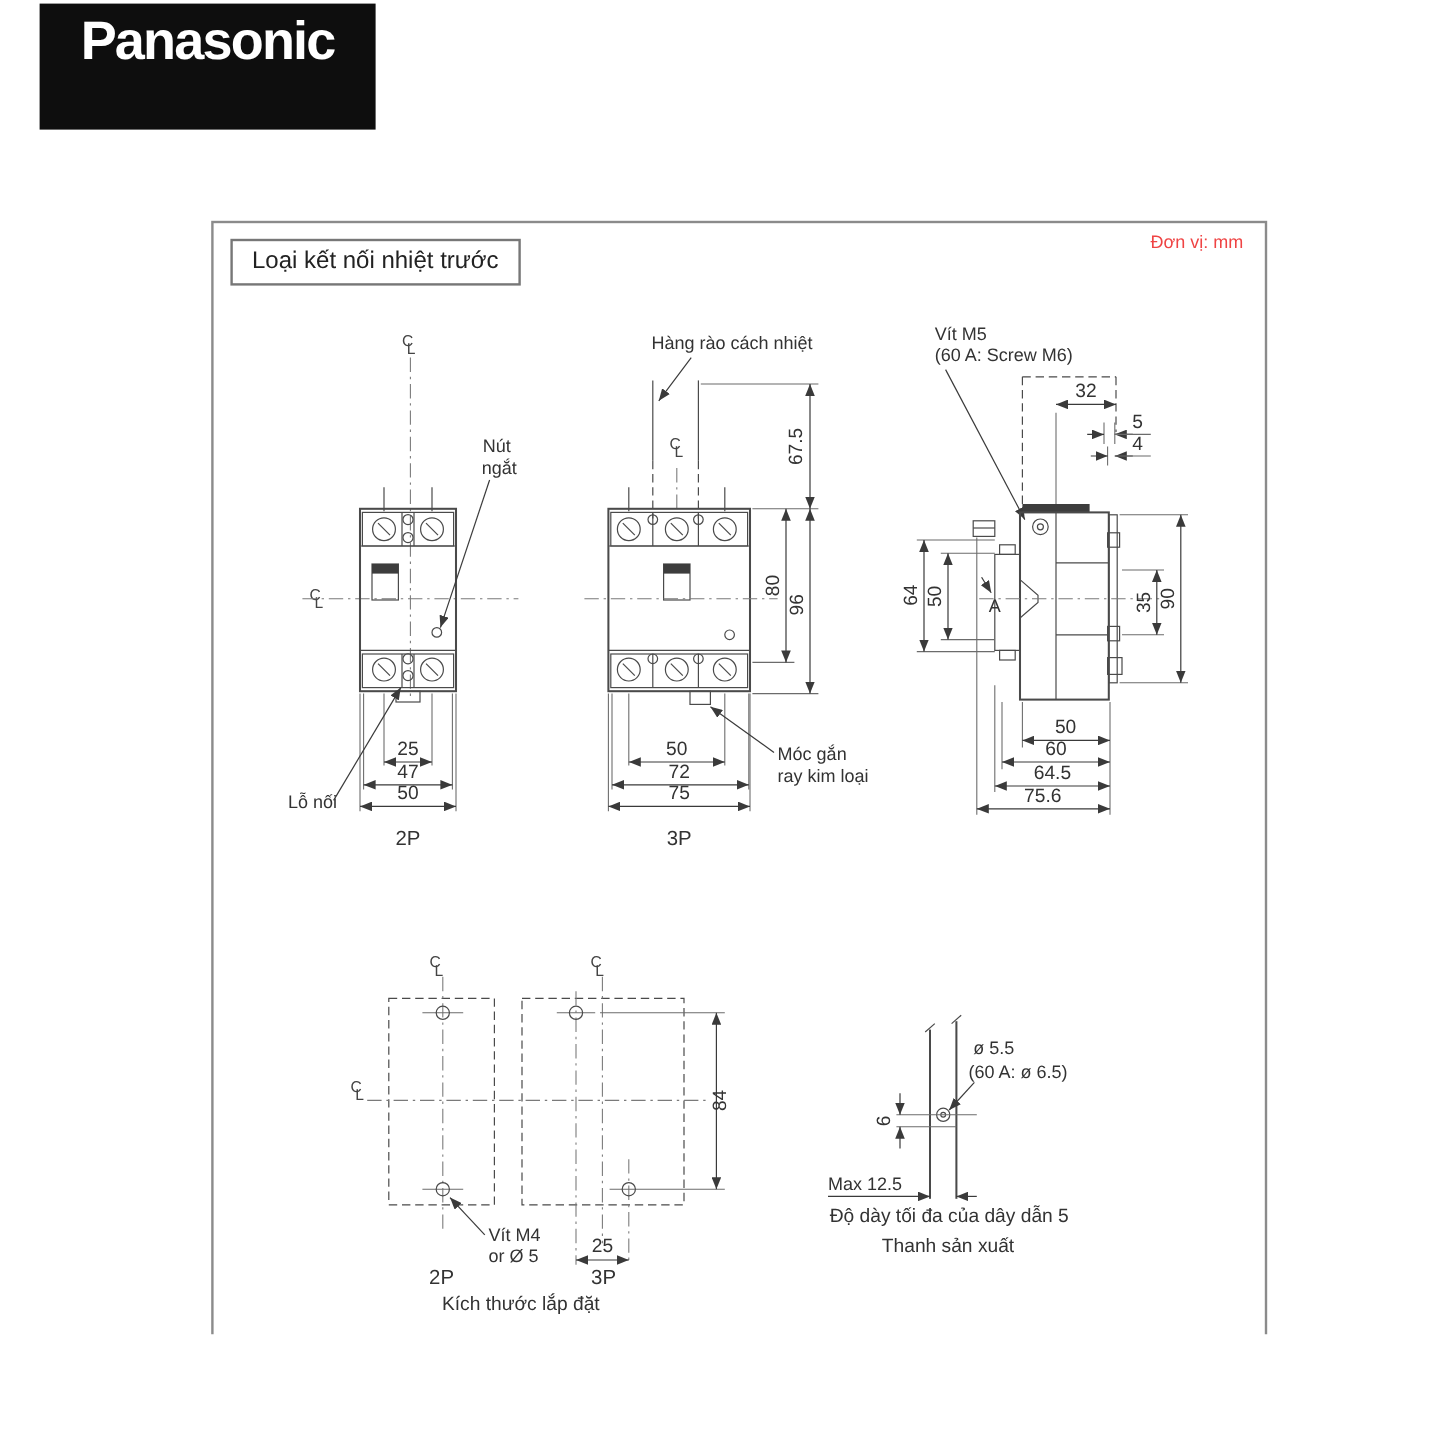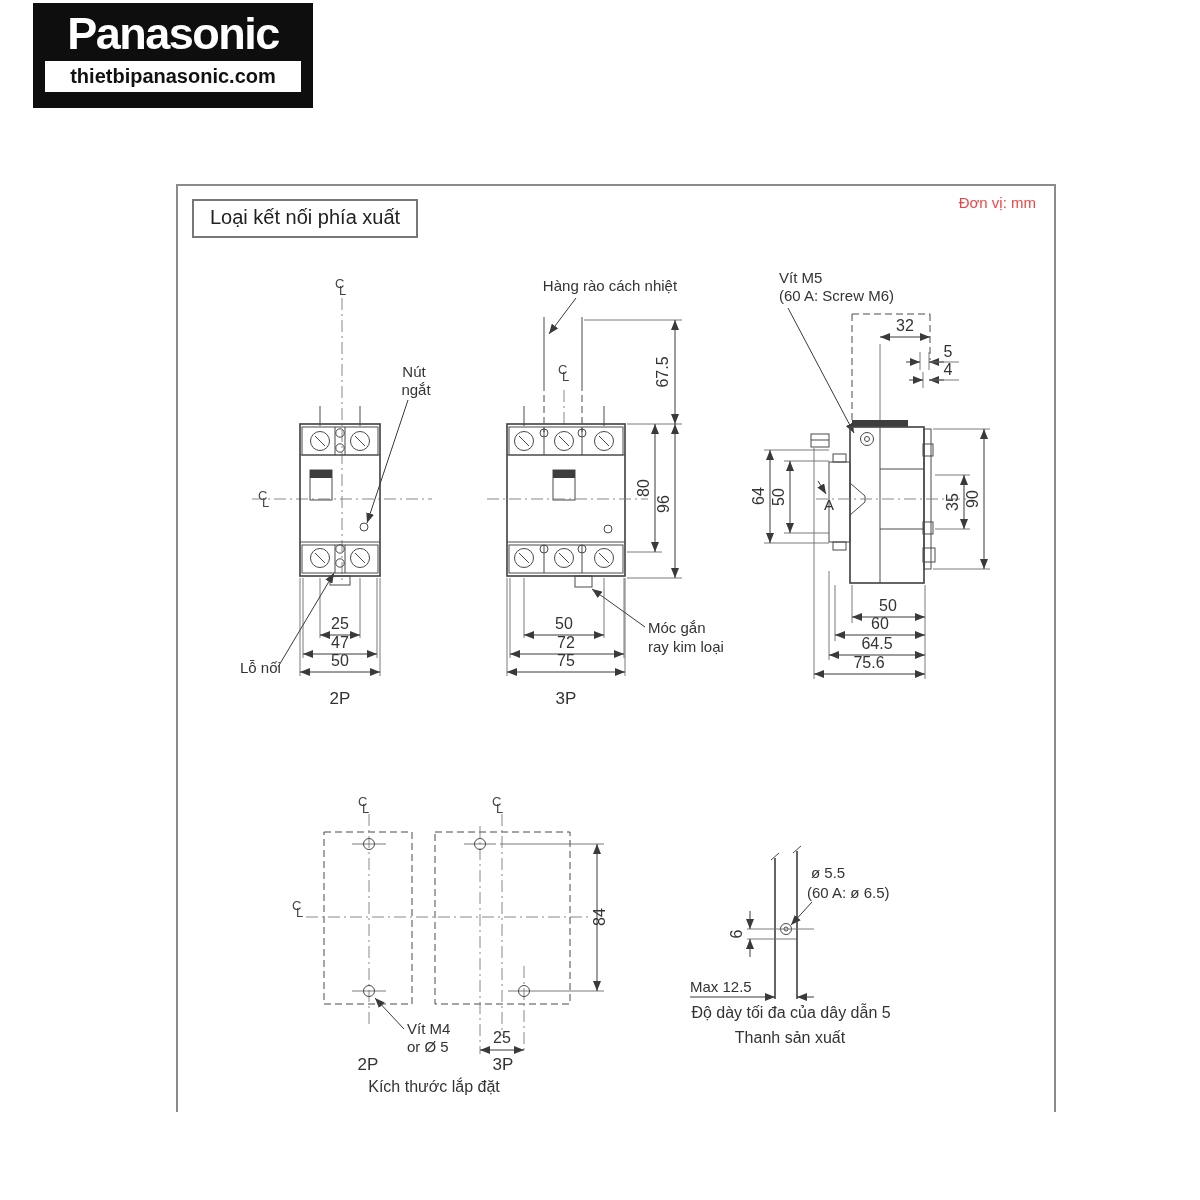--- a/index.html
+++ b/index.html
@@ -39,27 +39,26 @@
   .clt{font-size:13px;fill:#444;}
   .mid{text-anchor:middle;}
 </style>
 </head>
 <body>
 
 <div class="page">
 
   <div class="logo">
     <div class="logo-brand">Panasonic</div>
-    <div class="logo-site">thietbipanasonic.com</div>
   </div>
 
 
   <div class="frame">
     <div class="type-box">
-      <span>Loại kết nối phía xuất</span>
+      <span>Loại kết nối nhiệt trước</span>
     </div>
     <div class="unit">Đơn vị: mm</div>
 
     <svg class="draw" width="876" height="969" viewBox="0 0 876 969">
       <defs>
         <marker id="ah" viewBox="0 0 10 8" refX="10" refY="4" markerWidth="10" markerHeight="8" orient="auto-start-reverse">
           <path d="M0,0 L10,4 L0,8 z" fill="#3a3a3a"></path>
         </marker>
       </defs>
 

